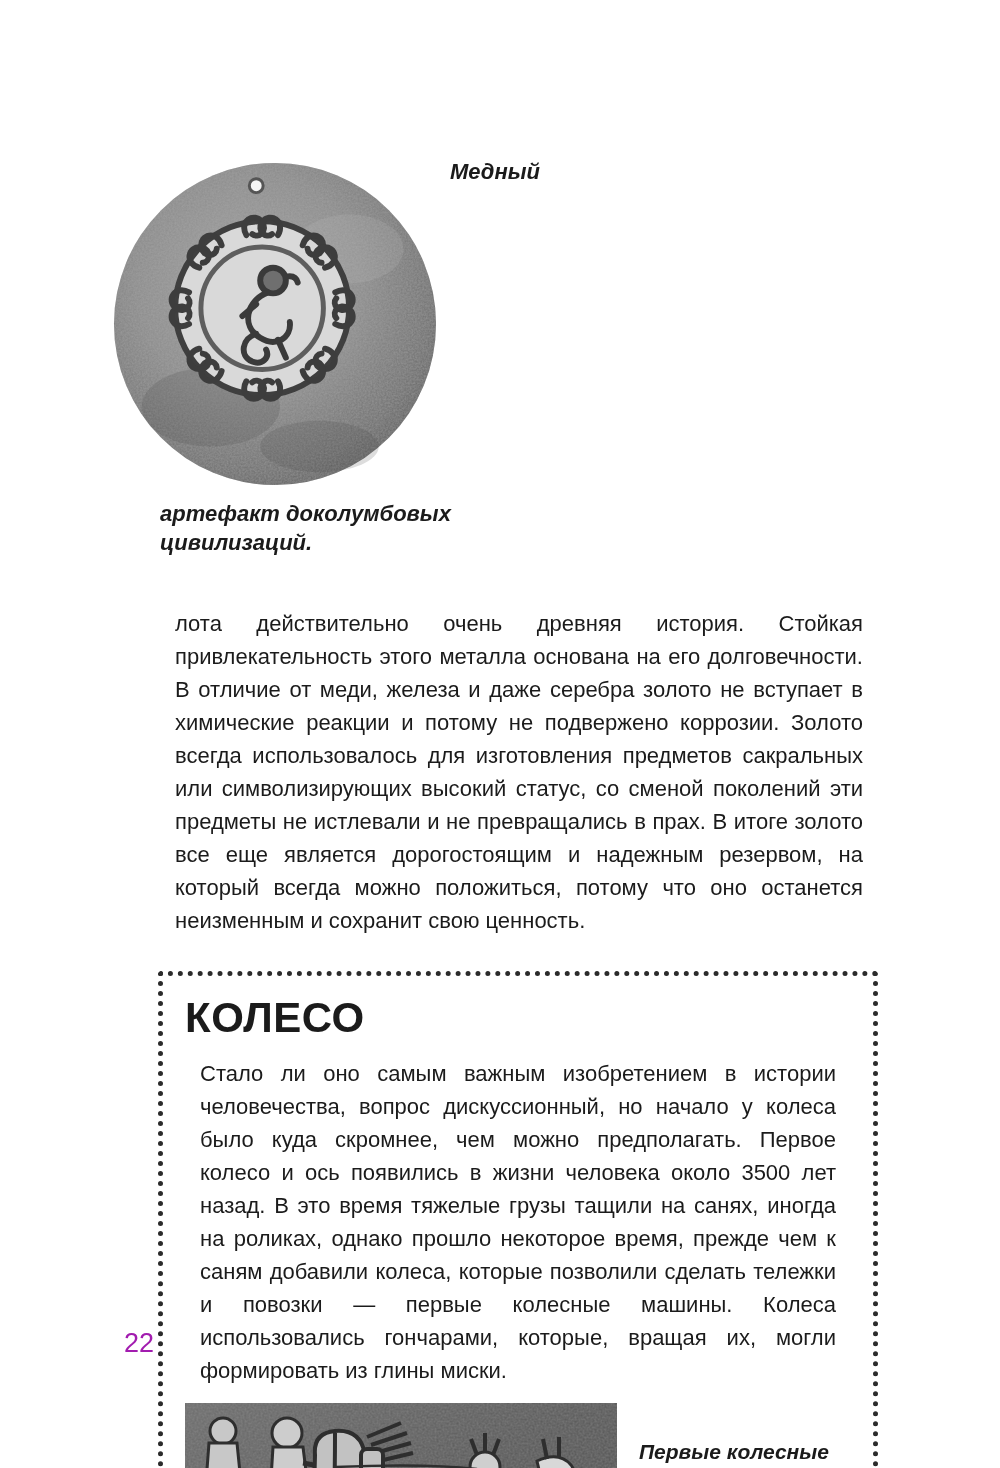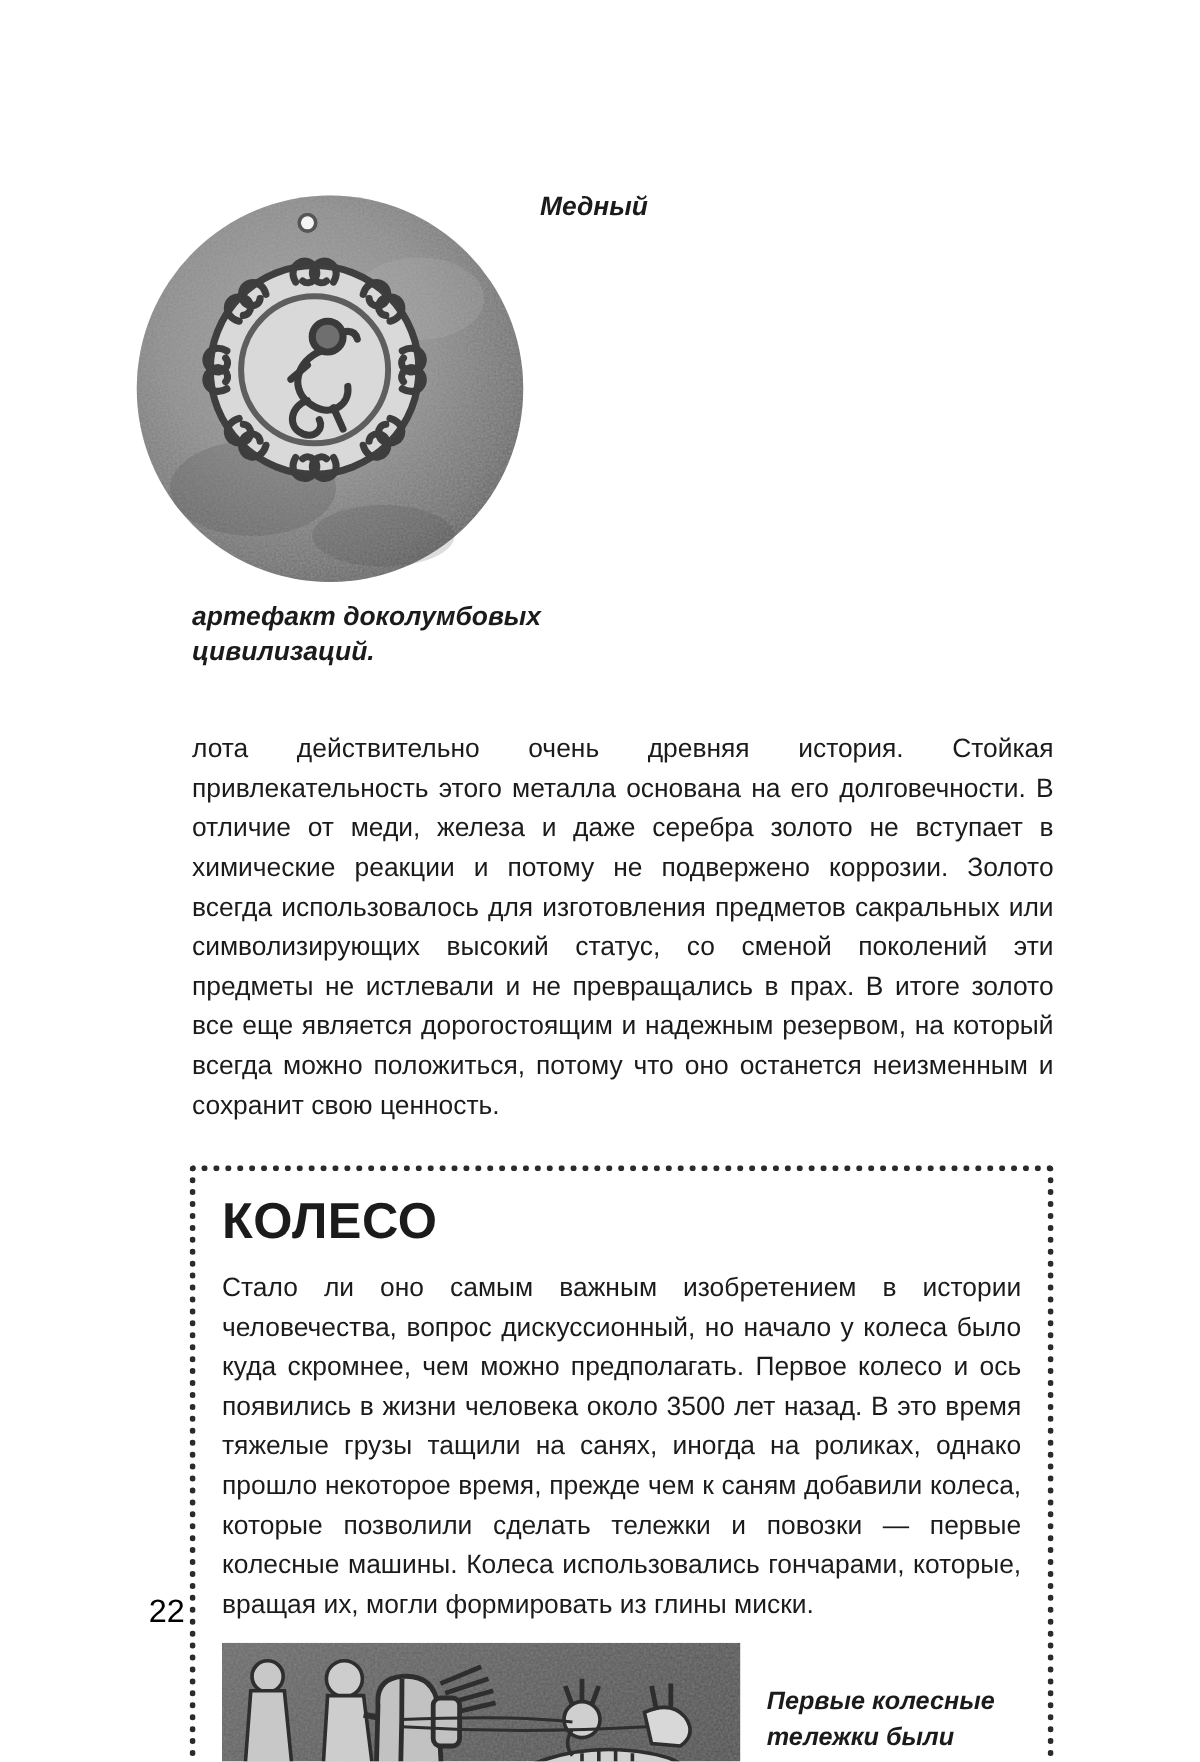--- a/index.html
+++ b/index.html
@@ -31,21 +31,21 @@
     font-style: italic;
     font-size: 22px;
     line-height: 1.3;
     margin: 0 0 50px 0;
     max-width: 400px;
   }
   .body-text {
     font-size: 22px;
     line-height: 33px;
     text-align: justify;
-    margin: 0;
+    margin: 15px;
   }
   
   .wheel-box {
     clear: both;
     box-sizing: border-box;
     width: 720px;
     margin: 34px 0 0 -2px;
     border: 5px dotted #2b2b2b;
     border-radius: 4px;
     padding: 14px 22px 10px 22px;
@@ -75,21 +75,21 @@
     line-height: 1.4;
     margin: 0;
     padding-top: 34px;
   }
   
   .page-number {
     position: absolute;
     left: 124px;
     top: 1328px;
     font-size: 27px;
-    color: #000000;
+    color: #a21caf;
   }
 </style>
 </head>
 <body>
 
 <div class="page">
 
   <div class="artifact-figure">
     <svg viewBox="0 0 330 332" xmlns="http://www.w3.org/2000/svg">
       <defs>

